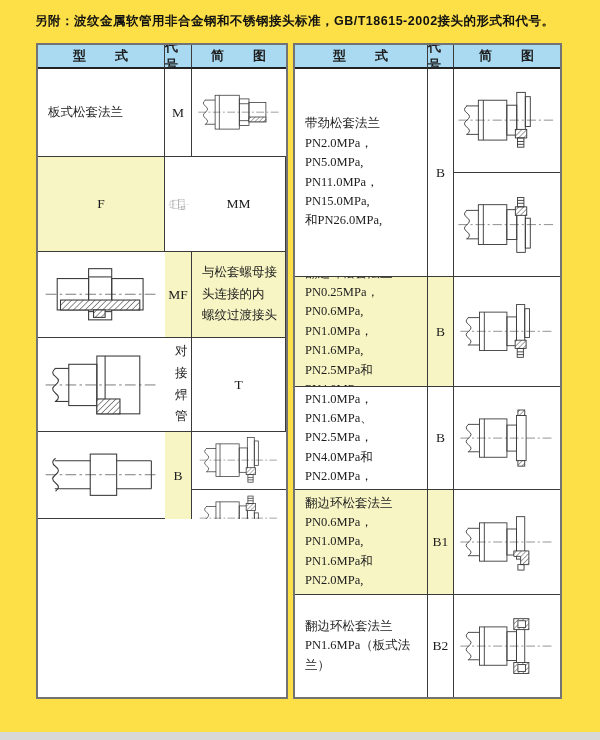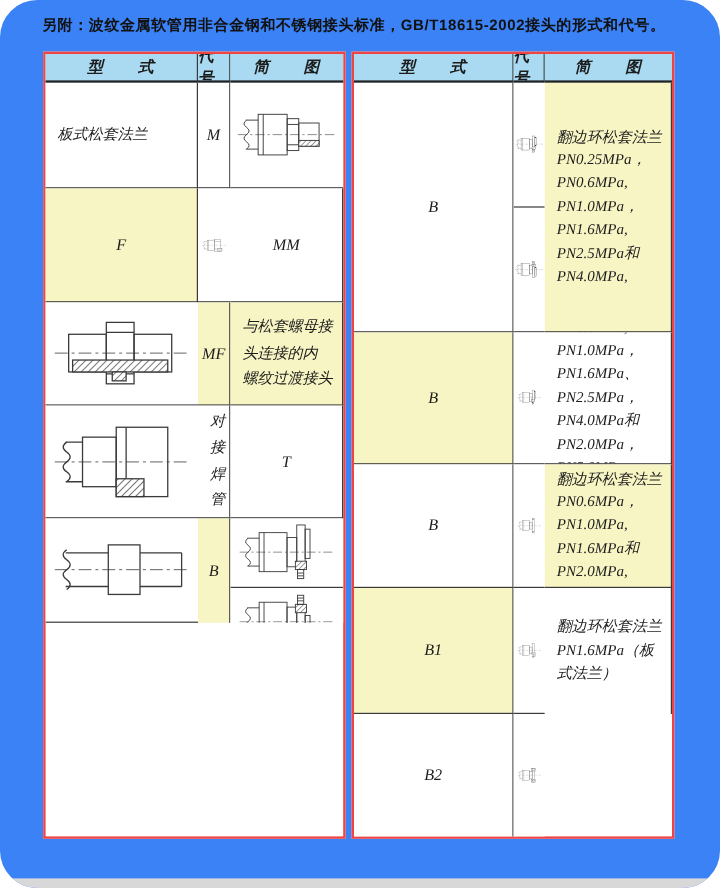--- a/index.html
+++ b/index.html
@@ -1,28 +1,28 @@
 <!DOCTYPE html>
 <html><head>
 <meta charset="utf-8">
 <style>
   * { margin:0; padding:0; box-sizing:border-box; }
   html,body { background:#fff; }
   .page {
-    position:relative; width:600px; height:740px; background:#3b82f6;
-    font-family:"Liberation Serif","DejaVu Serif",serif; color:#1c1c1c; overflow:hidden;border-radius:31px;
+    position:relative; width:600px; height:740px; background:#fde047;
+    font-family:"Liberation Serif","DejaVu Serif",serif; color:#1c1c1c; overflow:hidden;
   }
   .title {
     position:absolute; left:35px; top:13px; width:545px;
     font-family:"Liberation Sans","DejaVu Sans",sans-serif;
     font-weight:bold; font-size:12.5px; letter-spacing:.5px; color:#111;
   }
   .tbl {
     position:absolute; top:43px; background:#fff;
-    border:2px solid #ef4444; display:grid;font-style:italic;
+    border:2px solid #737373; display:grid;
   }
   .tbl-left  { left:36px;  width:252px; grid-template-columns:127px 27px 1fr;
                grid-template-rows:24px 88px 95px 86px 94px 87px 178px; }
   .tbl-right { left:293px; width:269px; grid-template-columns:133px 26px 1fr;
                grid-template-rows:24px 208px 110px 103px 105px 102px; }
   .c { border-right:1.5px solid #3a3a3a; border-bottom:1.5px solid #3a3a3a;
        display:flex; align-items:center; background:#fff; overflow:hidden; }
   .c.last-col { border-right:none; }
   .c.last-row { border-bottom:none; }
   .hd { justify-content:center; font-weight:bold; font-size:13px; letter-spacing:1px;
@@ -237,20 +237,24 @@
           </div>
       </div>
     </div>
   </div>
 
   <div class="tbl tbl-right">
     <div class="c hd" style="background:#a9daf2">型　　式</div>
     <div class="c hd" style="background:#a9daf2">代号</div>
     <div class="c hd last-col" style="background:#a9daf2">简　　图</div>
 
+    <div class="c type">带劲松套法兰
+PN2.0MPa，PN5.0MPa,
+PN11.0MPa，PN15.0MPa,
+和PN26.0MPa,</div>
     <div class="c code">B</div>
     <div class="c last-col diag2">
       <div class="sub">
         <div class="diag">
             <svg viewBox="0 0 140 90" preserveAspectRatio="xMidYMid meet">
               <defs>
                 <pattern id="h7" width="5" height="5" patternUnits="userSpaceOnUse" patternTransform="rotate(45)">
                   <rect width="5" height="5" fill="#fff"></rect>
                   <line x1="0" y1="0" x2="0" y2="5" stroke="#555" stroke-width="1.6"></line>
                 </pattern>

